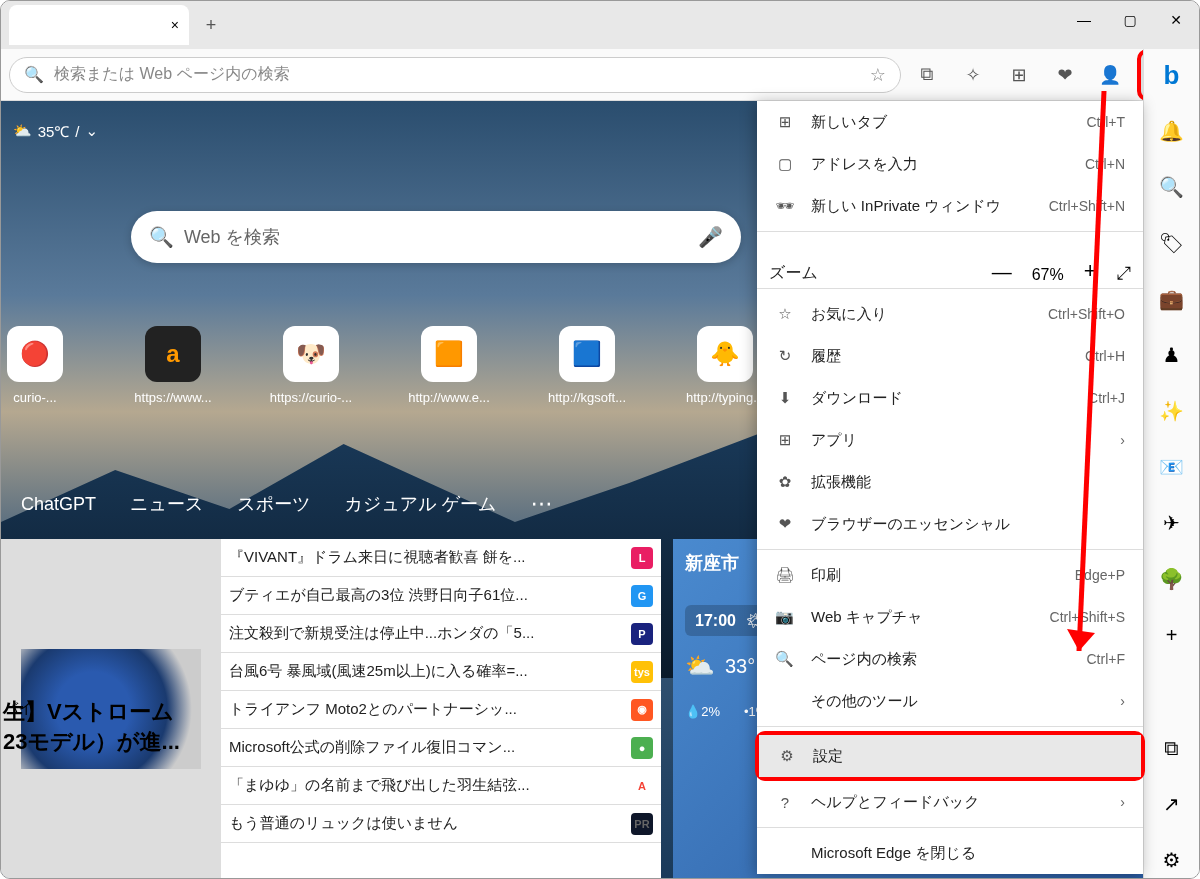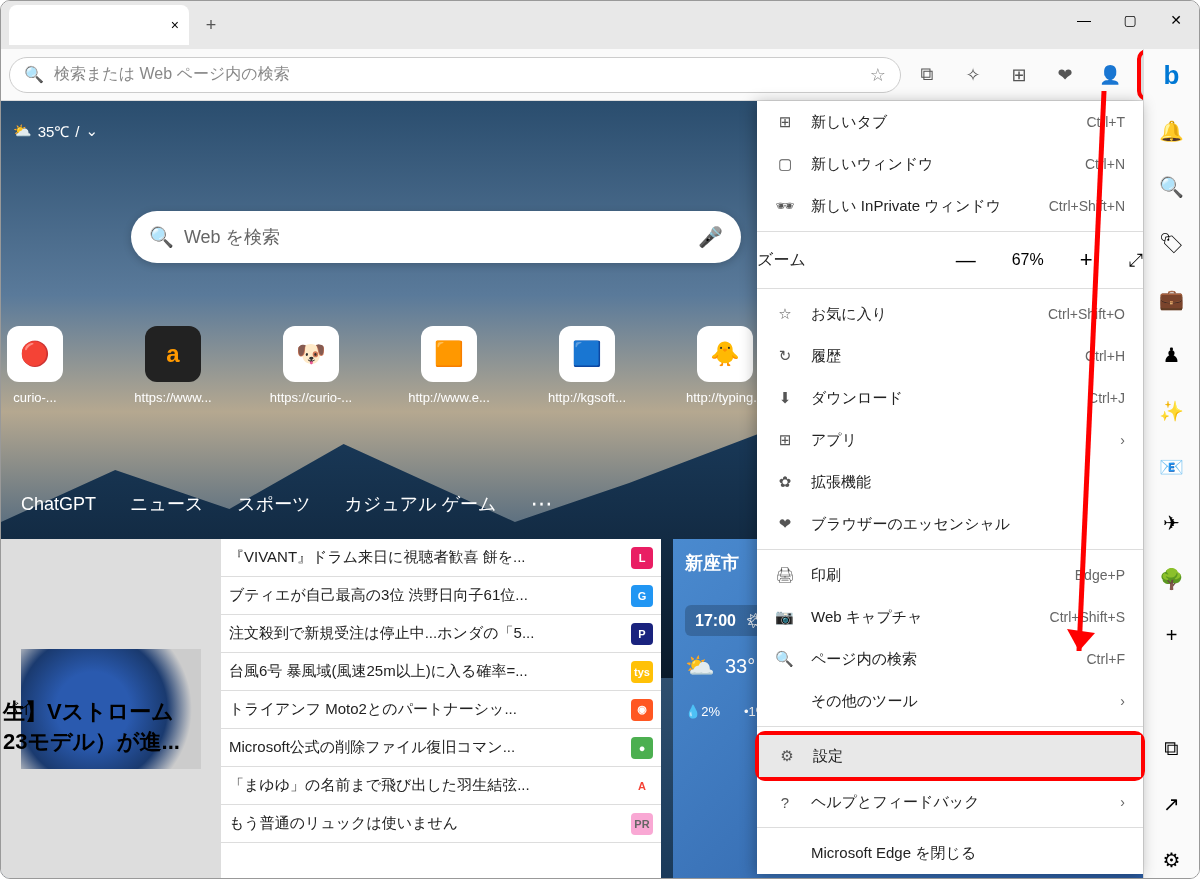--- a/index.html
+++ b/index.html
@@ -34,21 +34,21 @@
 .sidebar{position:absolute;right:0;top:48px;bottom:0;width:56px;background:#fafafa;border-left:1px solid #ddd;display:flex;flex-direction:column;align-items:center;padding-top:8px;gap:20px}
 .sb-icon{font-size:20px;width:36px;height:36px;display:flex;align-items:center;justify-content:center;border-radius:6px}
 .weather-card{position:absolute;top:438px;left:672px;right:0;bottom:0;background:linear-gradient(135deg,#4a8acf,#2a5a9f);color:#fff;padding:12px}
 .menu{position:absolute;top:100px;right:56px;width:386px;background:#fff;box-shadow:-2px 2px 14px rgba(0,0,0,.3);z-index:50}
 .mitem{display:flex;align-items:center;height:42px;padding:0 18px;font-size:15px;color:#222;gap:16px}
 .mitem.h{background:#e8e8e8}
 .micon{width:20px;text-align:center;color:#555}
 .mlabel{flex:1}
 .mshort{color:#666;font-size:14px}
 .msep{height:1px;background:#ddd;margin:4px 0}
-.zoom-row{display:flex;align-items:center;height:48px;padding:0 0;gap:36px}
+.zoom-row{display:flex;align-items:flex-end;height:48px;padding:0 12px;gap:20px}
 .arrow-svg{position:absolute;top:80px;left:1058px;z-index:100;pointer-events:none}
 .star-icon{font-size:18px;color:#888}
 </style>
 </head>
 <body>
 
 <div class="titlebar">
   <div class="tab">
     <span class="tab-close">×</span>
   </div>
@@ -171,21 +171,21 @@
         <div class="hrow">
           <div class="txt">Microsoft公式の削除ファイル復旧コマン...</div>
           <div class="hbadge" style="background: rgb(76, 175, 80);">●</div>
         </div>
         <div class="hrow">
           <div class="txt">「まゆゆ」の名前まで飛び出した羽生結弦...</div>
           <div class="hbadge" style="background: rgb(255, 255, 255); color: rgb(244, 67, 54);">A</div>
         </div>
         <div class="hrow">
           <div class="txt">もう普通のリュックは使いません</div>
-          <div class="hbadge" style="background: #f9a8d4; color: rgb(102, 102, 102);">PR</div>
+          <div class="hbadge" style="background: #0f172a; color: rgb(102, 102, 102);">PR</div>
         </div>
       </div>
   </div>
   <div style="position:absolute;top:598px;left:2px;font-size:15px;color:#000">バイ</div>
   <div class="feed-title" style="top:596px">
     <div>生】Vストローム</div>
     <div style="">23モデル）が進...</div>
   </div>
 
   <div class="weather-card">
@@ -209,21 +209,21 @@
 </div>
 
 <div class="menu" id="menu">
     <div class="mitem">
       <span class="micon">⊞</span>
       <span class="mlabel">新しいタブ</span>
       <span class="mshort">Ctrl+T</span>
     </div>
     <div class="mitem">
       <span class="micon">▢</span>
-      <span class="mlabel">新しいウィンドウ</span>
+      <span class="mlabel">アドレスを入力</span>
       <span class="mshort">Ctrl+N</span>
     </div>
     <div class="mitem">
       <span class="micon">🕶</span>
       <span class="mlabel">新しい InPrivate ウィンドウ</span>
       <span class="mshort">Ctrl+Shift+N</span>
     </div>
     <div class="msep"></div>
     <div class="zoom-row">
       <span style="flex:1;color:#222">ズーム</span>

